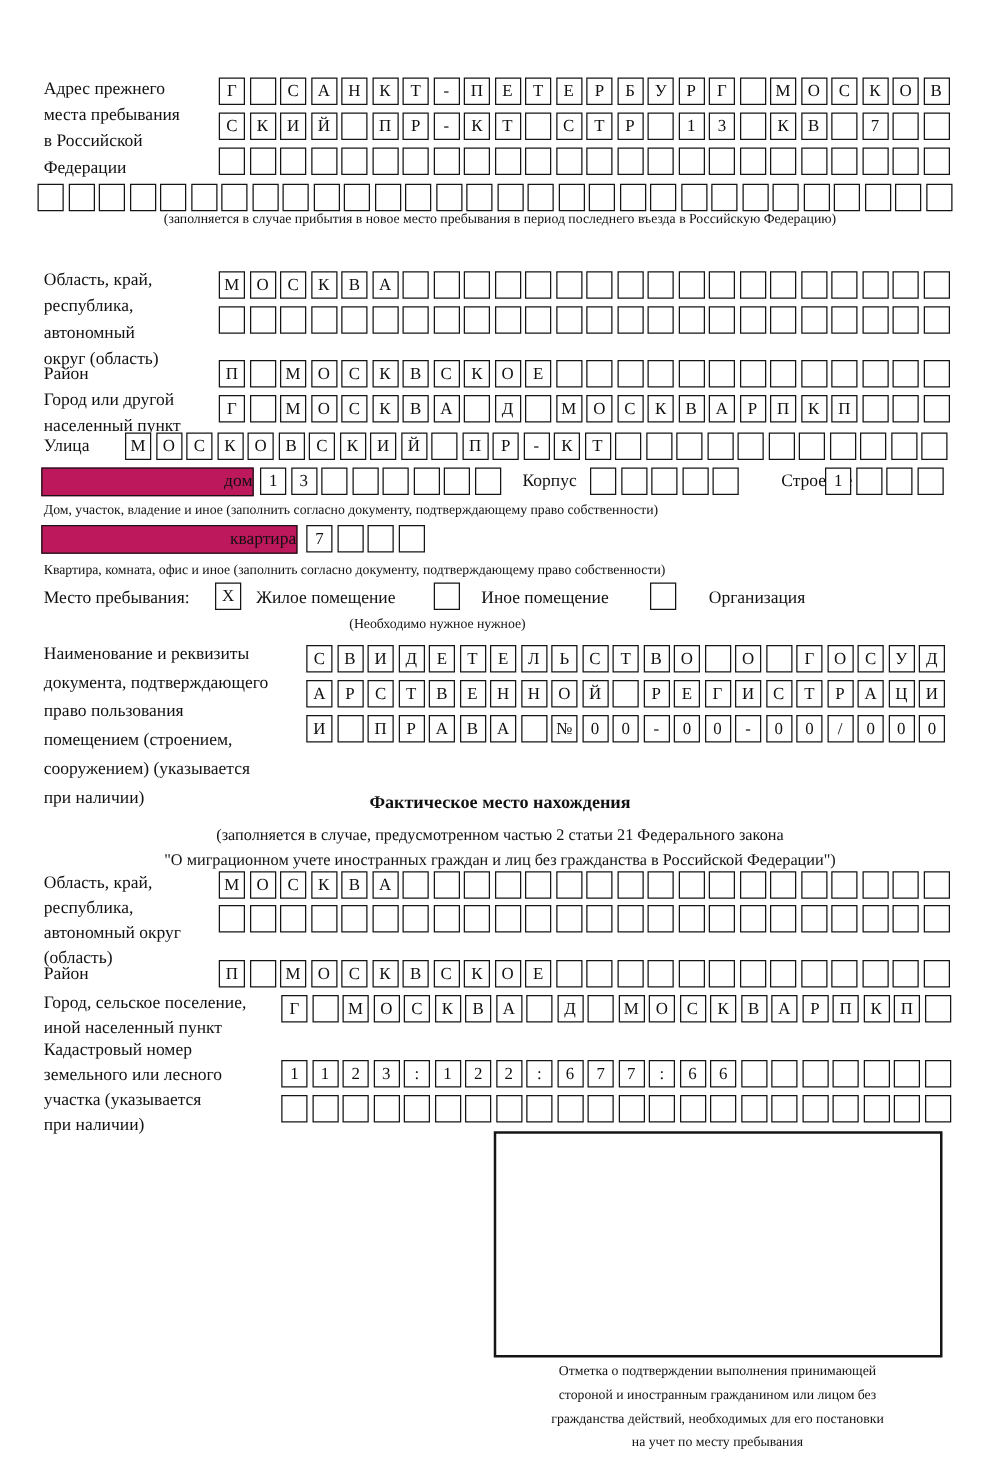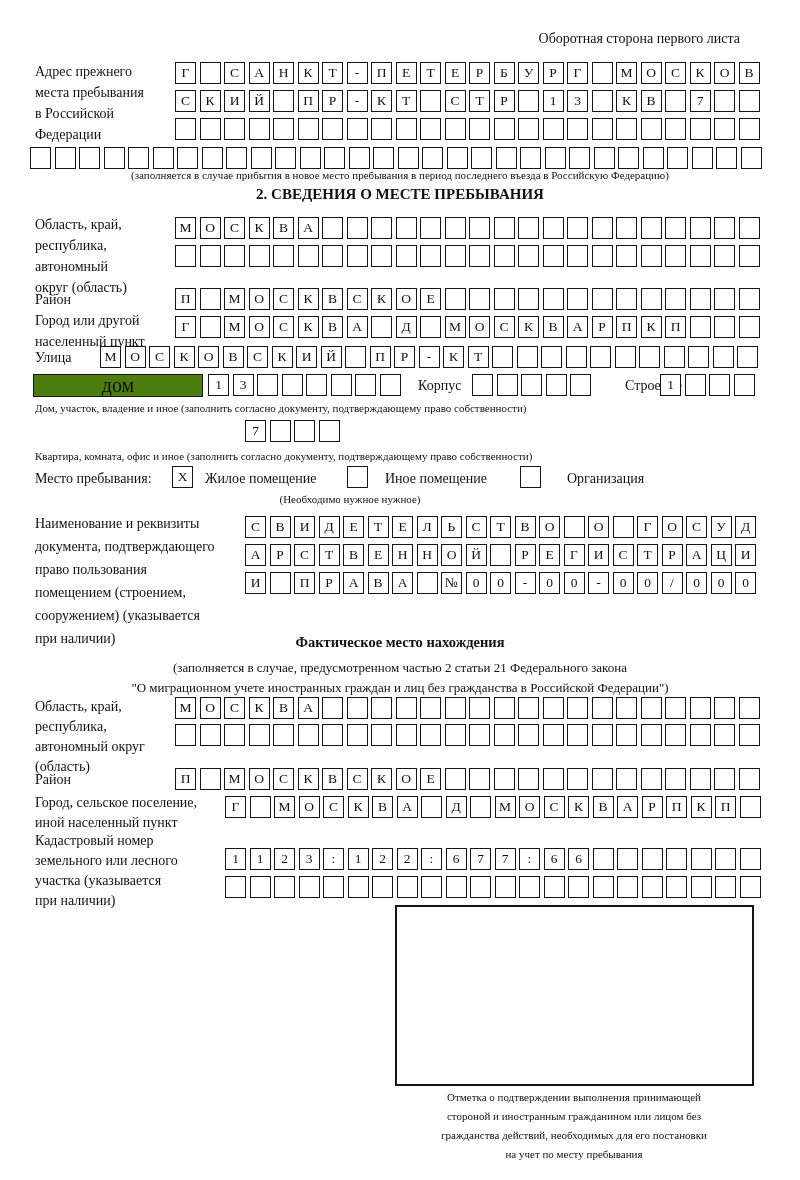--- a/index.html
+++ b/index.html
@@ -15,57 +15,58 @@
   .bold{font-weight:bold;}
   .box-row{position:absolute;display:flex;gap:3.5px;}
   .cell{
     width:19px;height:20px;border:1.5px solid #151515;background:#fff;
     display:flex;align-items:center;justify-content:center;
     font-size:13.5px;font-family:"Liberation Serif","DejaVu Serif",serif;
   }
   .checkbox{position:absolute;width:19px;height:20px;border:1.5px solid #151515;
     display:flex;align-items:center;justify-content:center;font-size:13.5px;}
   .wide-box{
-    position:absolute;height:21px;border:1.5px solid #151515;background:#4d7c0f;
-    display:flex;align-items:center;justify-content:center;font-size:20px;
+    position:absolute;height:21px;border:1.5px solid #151515;background:#be185d;
+    display:flex;align-items:center;justify-content:flex-end;font-size:14px;
   }
   .big-box{position:absolute;border:2px solid #151515;background:#fff;}
   .title{font-size:15px;font-weight:bold;}
 </style>
 </head>
 <body>
 
 <div class="page">
 
-  <div class="abs lbl" style="top:28px;right:60px;">Оборотная сторона первого листа</div>
 
   <div class="abs lbl" style="left:35px;top:61px;">Адрес прежнего
 места пребывания
 в Российской
 Федерации</div>
   <div class="abs small center" style="left:0;top:166px;width:800px;">(заполняется в случае прибытия в новое место пребывания в период последнего въезда в Российскую Федерацию)</div>
 
-  <div class="abs title center" style="left:0;top:186px;width:800px;">2. СВЕДЕНИЯ О МЕСТЕ ПРЕБЫВАНИЯ</div>
 
   <div class="abs lbl" style="left:35px;top:214px;">Область, край,
 республика,
 автономный
 округ (область)</div>
   <div class="abs lbl" style="left:35px;top:289px;">Район</div>
   <div class="abs lbl" style="left:35px;top:310px;">Город или другой
 населенный пункт</div>
   <div class="abs lbl" style="left:35px;top:347px;">Улица</div>
 
   <div class="wide-box" style="left:33px;top:374px;width:168px;">
     <span>дом</span>
   </div>
   <div class="abs lbl" style="left:418px;top:375px;">Корпус</div>
   <div class="abs lbl" style="left:601px;top:375px;margin-left:24px;">Строение</div>
   <div class="abs small" style="left:35px;top:399px;width:760px;">Дом, участок, владение и иное (заполнить согласно документу, подтверждающему право собственности)</div>
 
+  <div class="wide-box" style="left:33px;top:420px;width:203px;">
+    <span>квартира</span>
+  </div>
   <div class="abs small" style="left:35px;top:447px;width:760px;">Квартира, комната, офис и иное (заполнить согласно документу, подтверждающему право собственности)</div>
 
   <div class="abs lbl" style="left:35px;top:468px;">Место пребывания:</div>
   <div class="checkbox" style="left:172px;top:466px;">X</div>
   <div class="abs lbl" style="left:205px;top:468px;">Жилое помещение</div>
   <div class="checkbox" style="left:347px;top:466px;"></div>
   <div class="abs lbl" style="left:385px;top:468px;">Иное помещение</div>
   <div class="checkbox" style="left:520px;top:466px;"></div>
   <div class="abs lbl" style="left:567px;top:468px;">Организация</div>
   <div class="abs small center" style="left:190px;top:490px;width:320px;">(Необходимо нужное нужное)</div>

